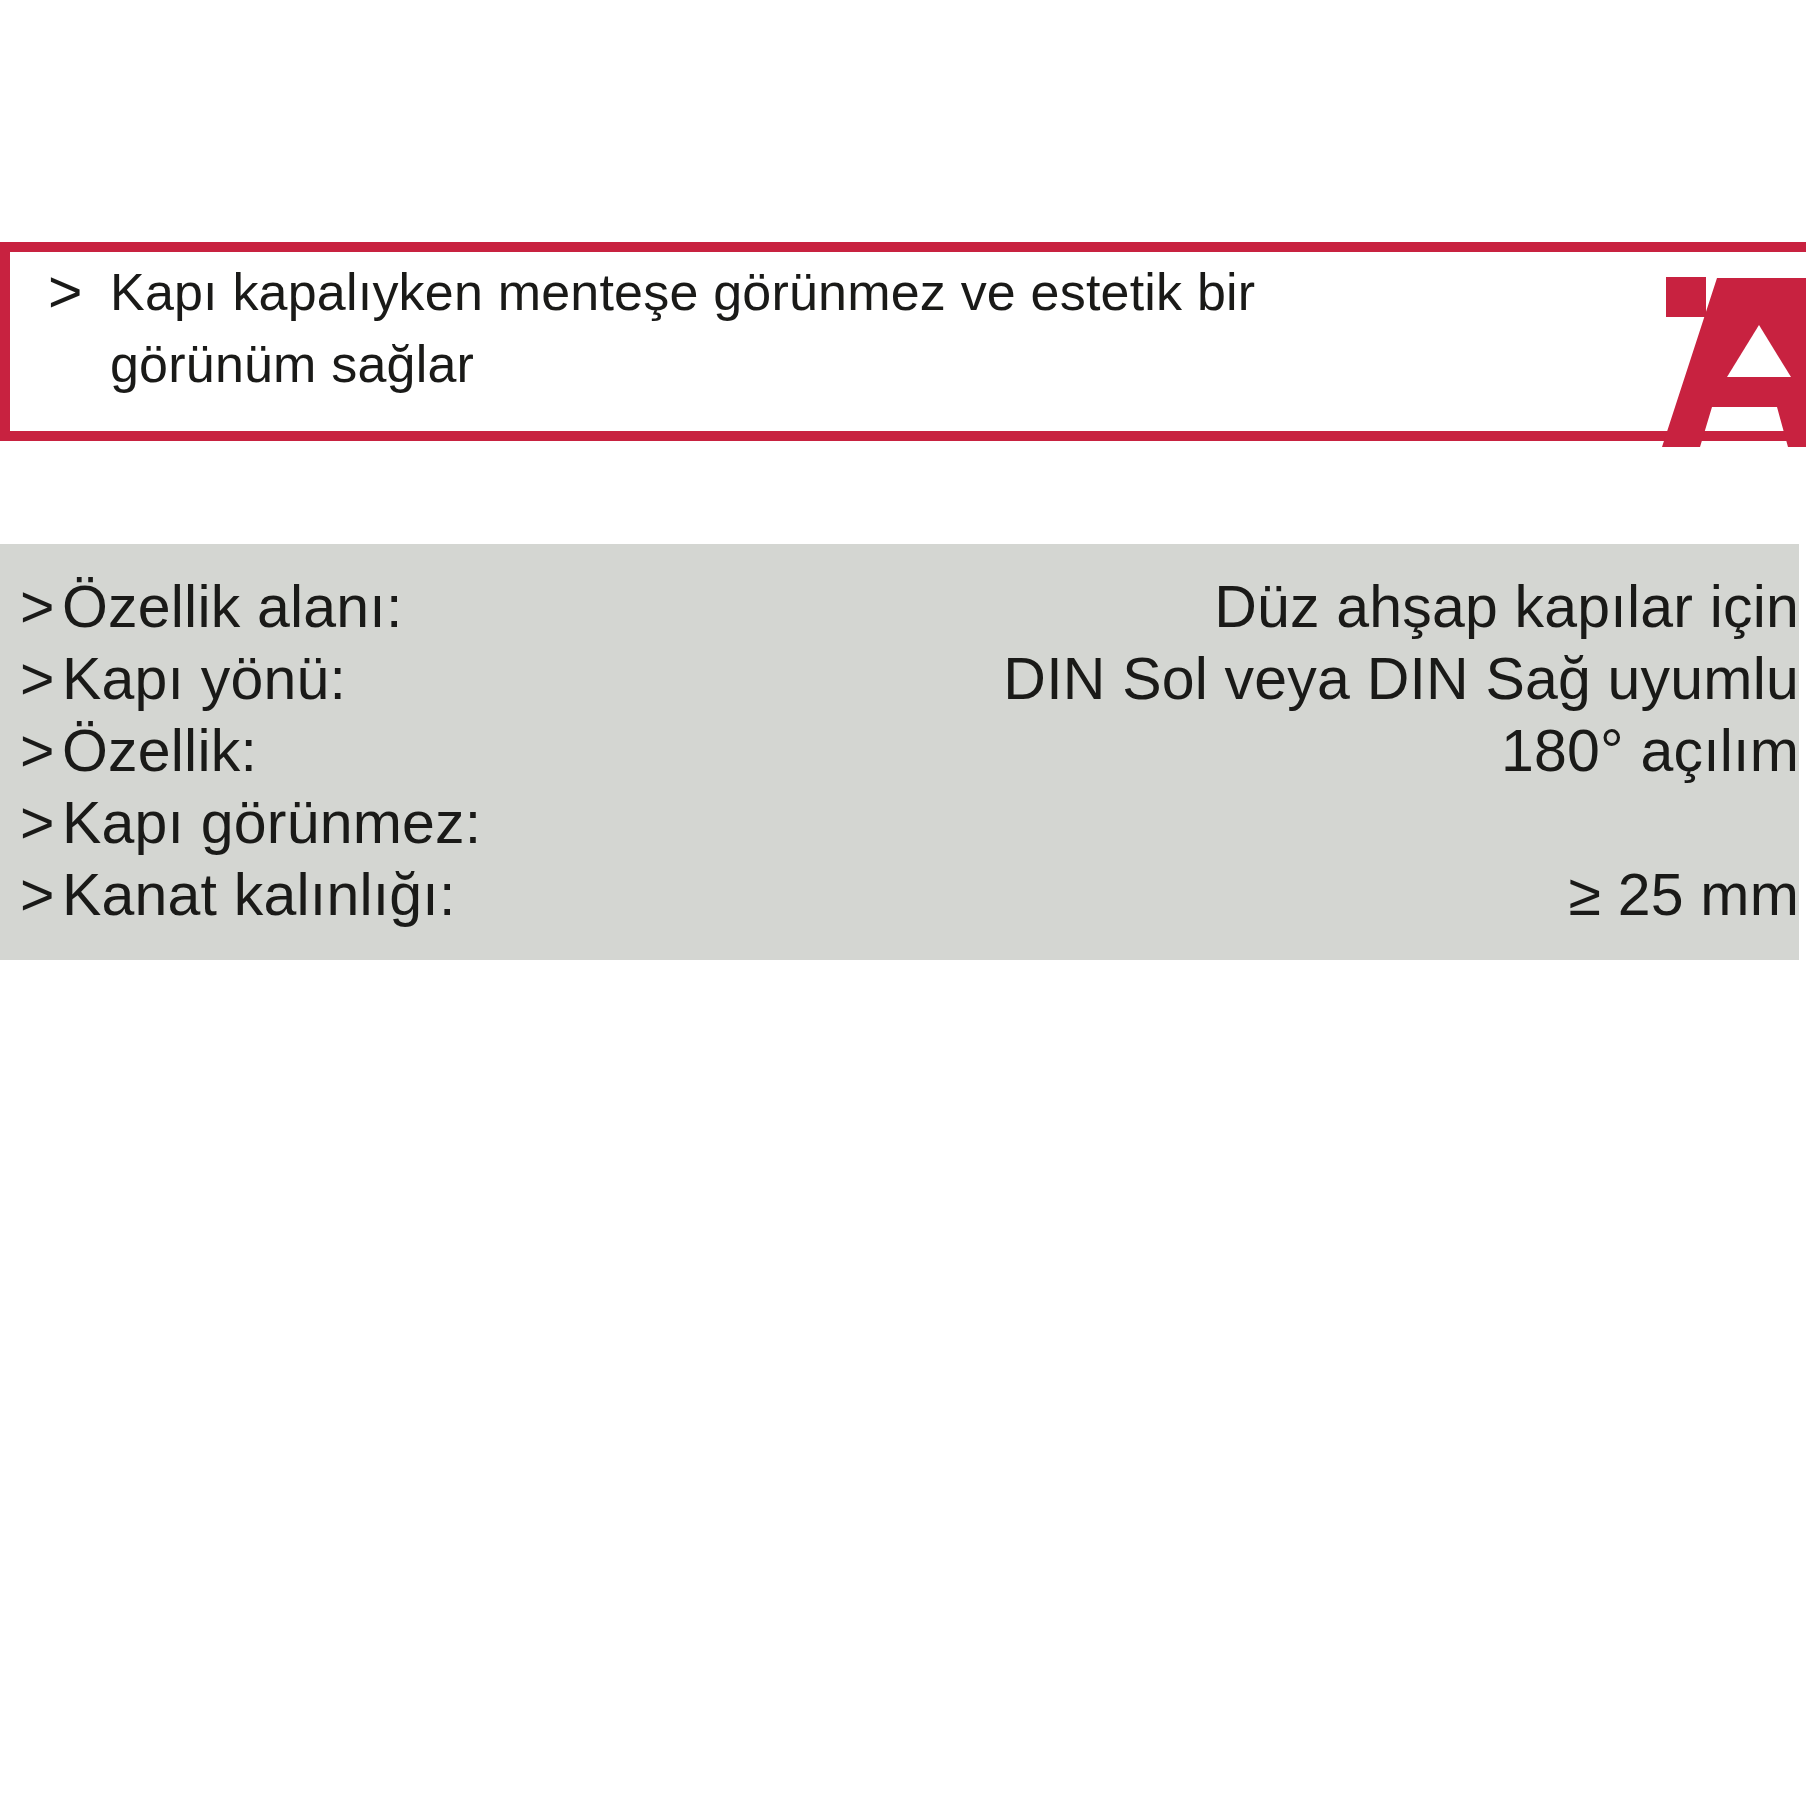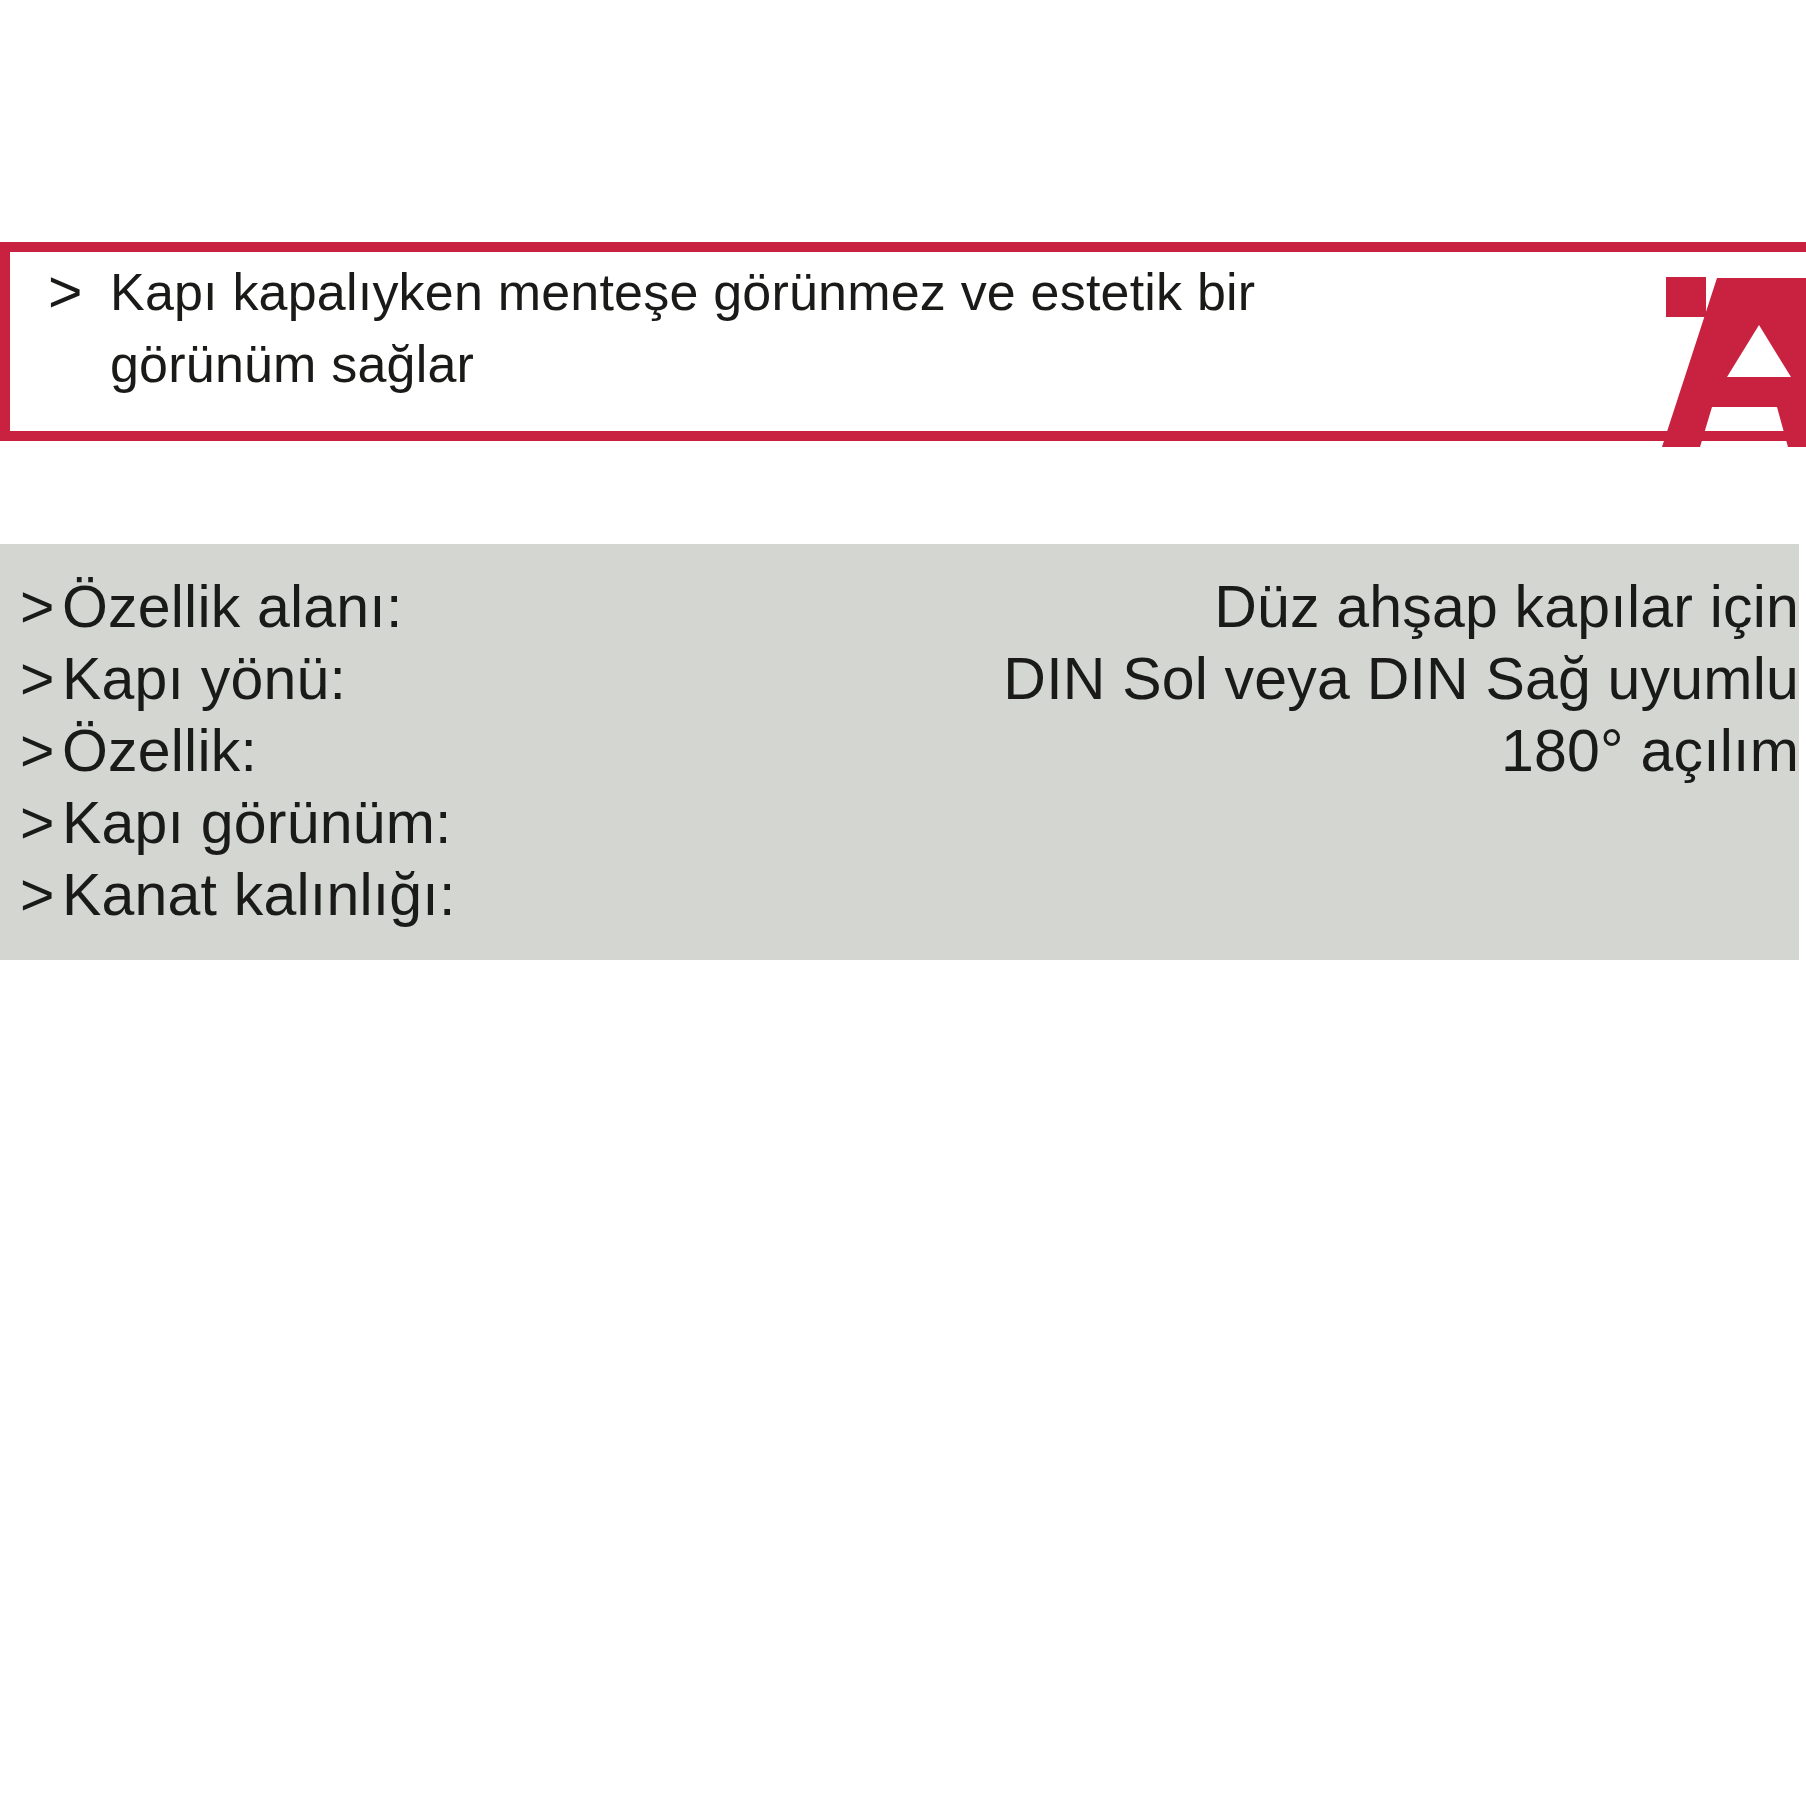--- a/index.html
+++ b/index.html
@@ -120,23 +120,24 @@
     </div>
 
     <div class="spec-row">
       <span class="spec-bullet">&gt;</span>
       <span class="spec-label">Özellik:</span>
       <span class="spec-value">180° açılım</span>
     </div>
 
     <div class="spec-row">
       <span class="spec-bullet">&gt;</span>
-      <span class="spec-label">Kapı görünüm:</span>
+      <span class="spec-label">Kapı görünmez:</span>
     </div>
 
     <div class="spec-row">
       <span class="spec-bullet">&gt;</span>
       <span class="spec-label">Kanat kalınlığı:</span>
+      <span class="spec-value">≥ 25 mm</span>
     </div>
 
   </div>
 
 </div>
 
 </body></html>

